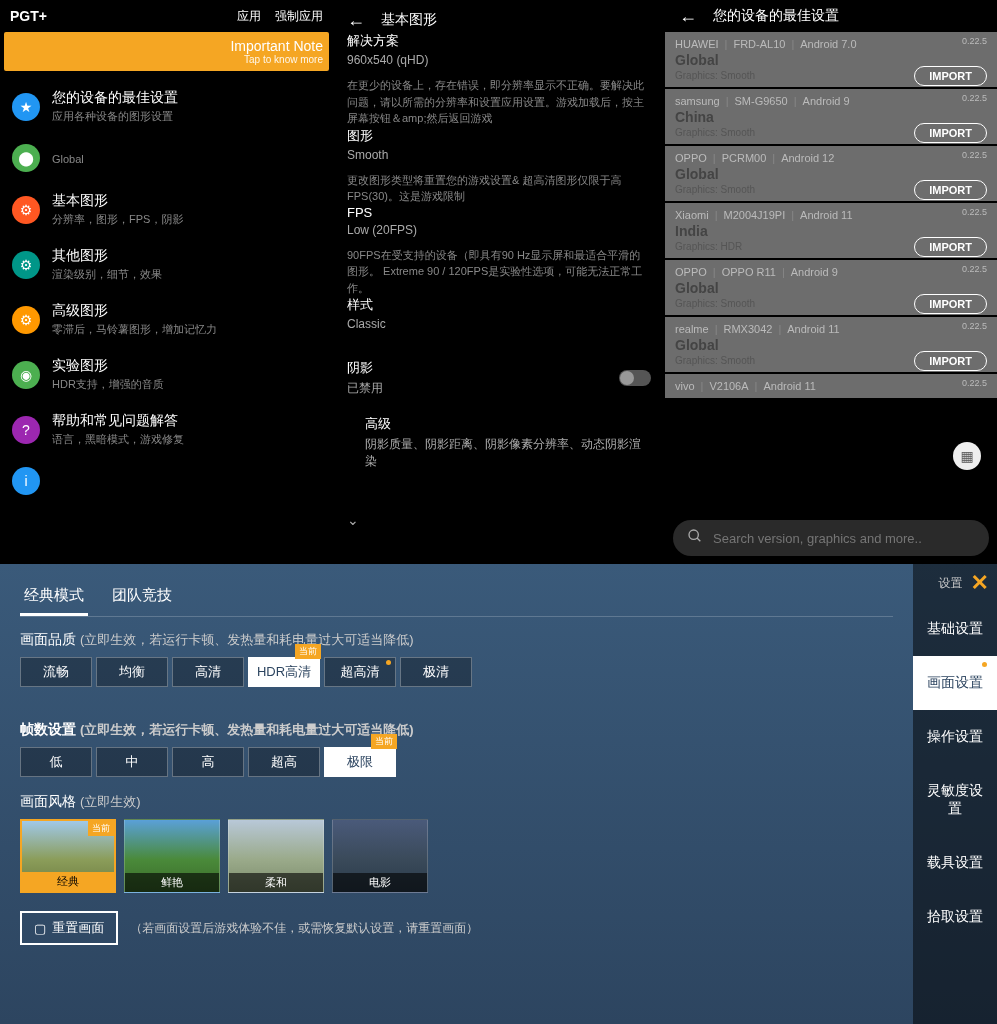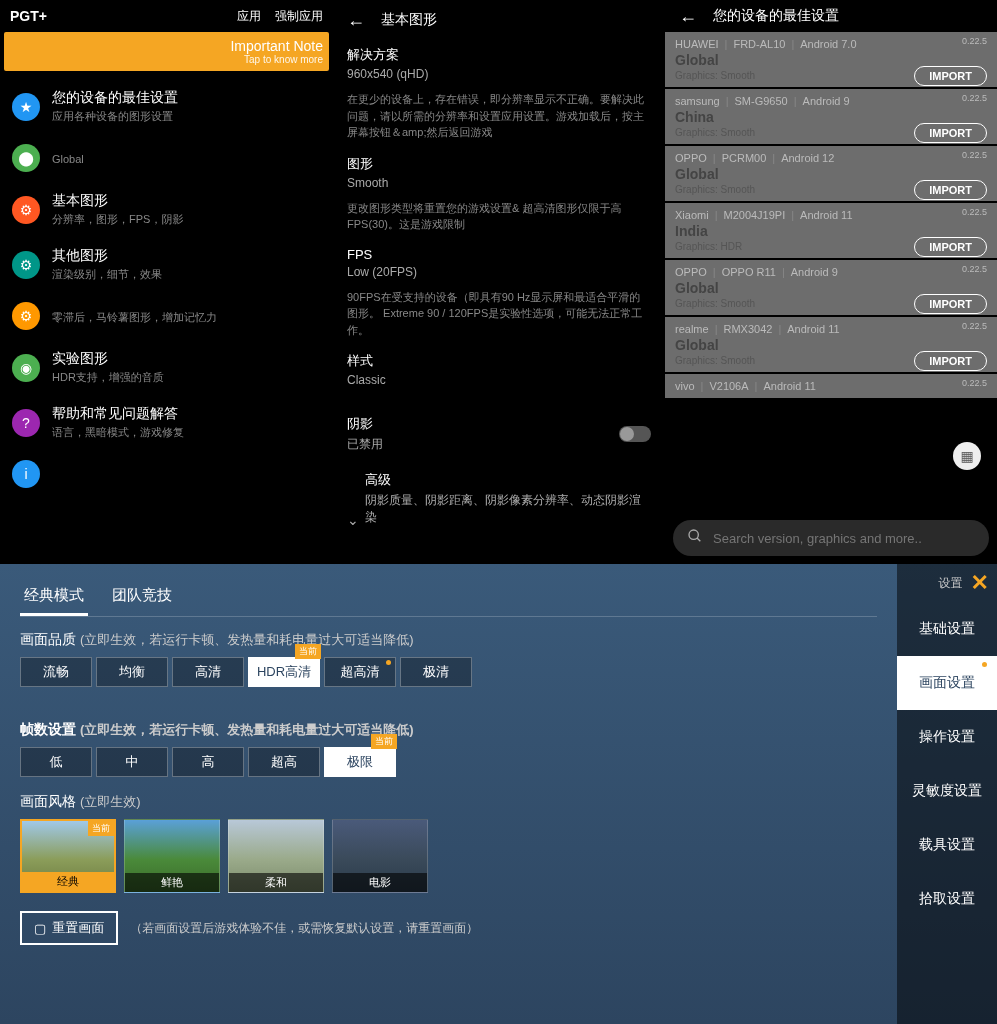--- a/index.html
+++ b/index.html
@@ -28,21 +28,21 @@
 .mi-info { background: #2196f3; }
 .menu-text { flex: 1; }
 .menu-title { font-size: 14px; color: #fff; }
 .menu-sub { font-size: 11px; color: #888; margin-top: 2px; }
 
 
 .panel2 { background: #000; color: #fff; grid-column: 2; grid-row: 1; padding: 8px 14px; position: relative; }
 .p2-header { display: flex; align-items: center; gap: 16px; height: 24px; }
 .back-arrow { font-size: 18px; cursor: pointer; }
 .p2-title { font-size: 14px; }
-.setting-block { margin-top: 14px; }
+.setting-block { }
 .sb-label { font-size: 13px; color: #fff; }
 .sb-val { font-size: 12px; color: #aaa; margin-top: 3px; }
 .sb-desc { font-size: 11px; color: #888; margin-top: 10px; line-height: 1.5; }
 .shadow-row { display: flex; align-items: center; justify-content: space-between; }
 .toggle { width: 32px; height: 16px; background: #555; border-radius: 8px; position: relative; }
 .toggle::after { content: ""; position: absolute; width: 14px; height: 14px; background: #999; border-radius: 50%; top: 1px; left: 1px; }
 .expand-chevron { position: absolute; left: 14px; bottom: 36px; font-size: 14px; color: #aaa; }
 
 
 .panel3 { background: #000; color: #fff; grid-column: 3; grid-row: 1; display: flex; flex-direction: column; }
@@ -74,21 +74,21 @@
 .orange-dot { position: absolute; top: 2px; right: 4px; width: 5px; height: 5px; background: #f5a623; border-radius: 50%; }
 .style-row { display: flex; gap: 8px; margin-top: 8px; }
 .style-card { width: 96px; height: 74px; background: linear-gradient(180deg, #87ceeb 0%, #6b8e23 60%, #556b2f 100%); position: relative; border: 1px solid rgba(255,255,255,0.2); }
 .style-card.active { border: 2px solid #f5a623; }
 .style-card .label { position: absolute; bottom: 0; left: 0; right: 0; background: rgba(0,0,0,0.6); color: #fff; font-size: 11px; text-align: center; padding: 2px; }
 .style-card.active .label { background: #f5a623; color: #000; }
 .style-badge { position: absolute; top: 0; right: 0; background: #f5a623; color: #fff; font-size: 9px; padding: 1px 4px; }
 .reset-row { display: flex; align-items: center; gap: 12px; margin-top: 18px; }
 .reset-btn { border: 2px solid #fff; color: #fff; padding: 6px 12px; font-size: 13px; display: flex; align-items: center; gap: 6px; }
 .reset-hint { color: #ccc; font-size: 12px; }
-.game-side { width: 100px; background: rgba(0,0,0,0.5); display: flex; flex-direction: column; }
+.game-side { width: 84px; background: rgba(0,0,0,0.5); display: flex; flex-direction: column; }
 .close-row { display: flex; justify-content: flex-end; align-items: center; padding: 6px 8px; gap: 8px; }
 .close-x { color: #f5a623; font-size: 22px; font-weight: bold; }
 .side-label { color: #ccc; font-size: 12px; }
 .side-tabs { display: flex; flex-direction: column; flex: 1; }
 .side-tab { color: #fff; font-size: 14px; padding: 18px 8px; text-align: center; position: relative; }
 .side-tab.active { background: #fff; color: #2d4560; }
 
 svg { width: 16px; height: 16px; }
 </style>
 </head>
@@ -130,20 +130,21 @@
         <div class="menu-item">
           <div class="menu-icon mi-other" style="color:#fff;font-size:14px;">⚙</div>
     <div class="menu-text">
       <div class="menu-title">其他图形</div>
       <div class="menu-sub">渲染级别，细节，效果</div>
     </div>
         </div>
         <div class="menu-item">
           <div class="menu-icon mi-adv" style="color:#fff;font-size:14px;">⚙</div>
     <div class="menu-text">
+      <div class="menu-title">高级图形</div>
       <div class="menu-sub">零滞后，马铃薯图形，增加记忆力</div>
     </div>
         </div>
         <div class="menu-item">
           <div class="menu-icon mi-exp" style="color:#fff;font-size:14px;">◉</div>
     <div class="menu-text">
       <div class="menu-title">实验图形</div>
       <div class="menu-sub">HDR支持，增强的音质</div>
     </div>
         </div>

